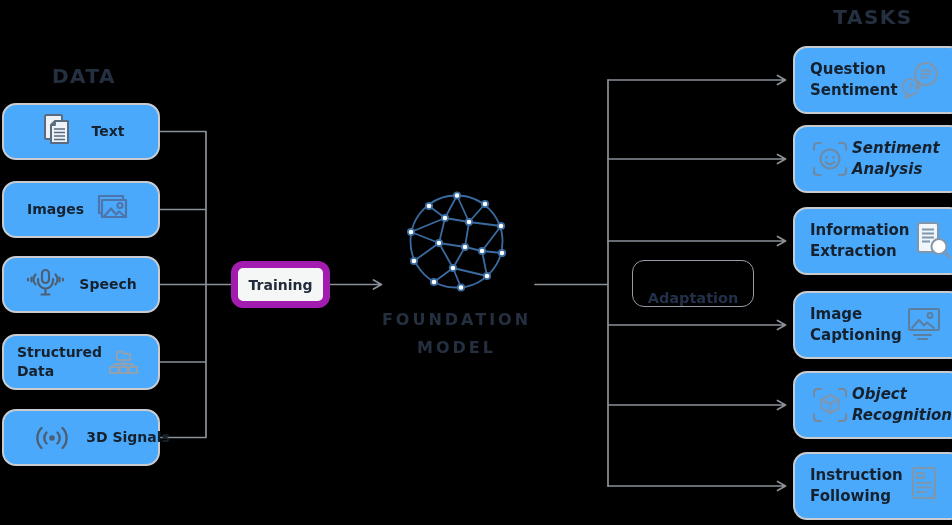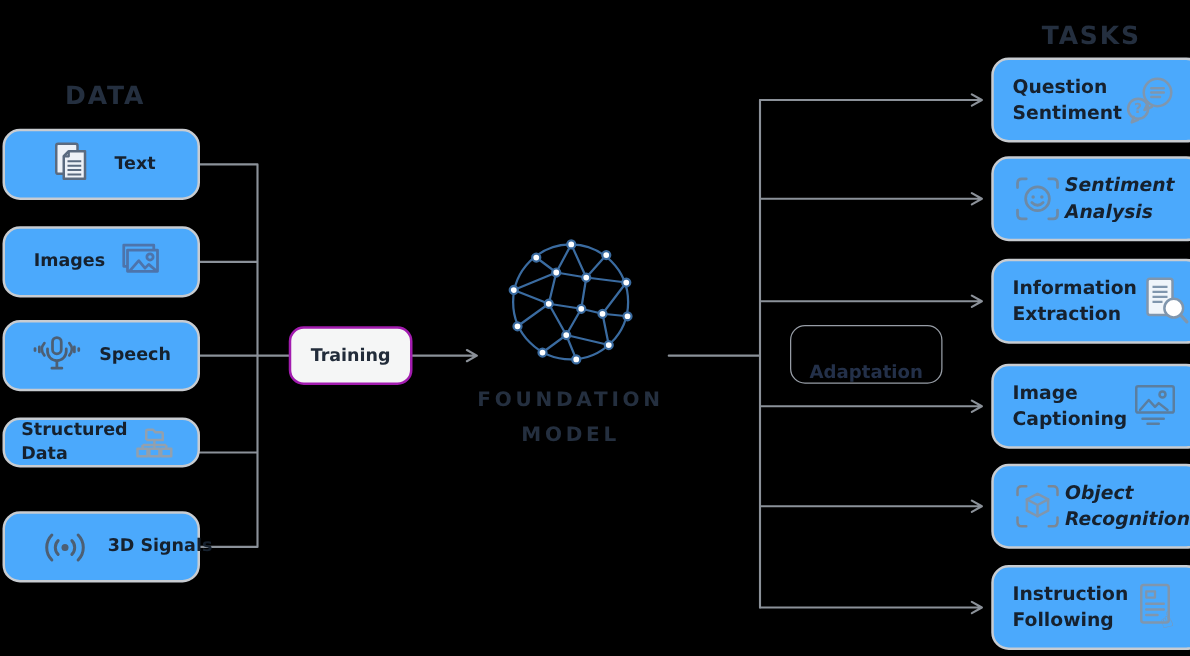--- a/index.html
+++ b/index.html
@@ -1,53 +1,53 @@
 <!DOCTYPE html>
 <html><head>
 <meta charset="utf-8">
 <style>
   html,body{margin:0;padding:0;background:#000;}
   body{width:952px;height:525px;position:relative;overflow:hidden;
        font-family:"DejaVu Sans","Liberation Sans",sans-serif;}
   .heading{position:absolute;font-weight:700;font-size:20px;letter-spacing:1.5px;color:#242f3f;}
   #hd-data{left:52px;top:64px;}
-  #hd-tasks{left:813px;top:16px;width:120px;text-align:center;}
+  #hd-tasks{left:813px;top:5px;width:120px;text-align:center;}
 
   
   #wires{position:absolute;left:0;top:0;width:952px;height:525px;}
 
   
   .bluebox{position:absolute;box-sizing:border-box;background:#4BA9FC;border:2px solid #c8ccd1;
            border-radius:14px;display:flex;align-items:center;color:#16212e;}
   .lbl{font-weight:700;}
   .icon{display:flex;align-items:center;justify-content:center;flex:0 0 auto;}
 
   
   .db{left:2px;width:158px;height:57px;font-size:14px;line-height:19px;}
   .db .lbl{white-space:nowrap;}
   .db.jc{justify-content:center;gap:14px;}
   .db.jsb{justify-content:space-between;}
   #db1{top:103px;}
   #db2{top:181px;padding:0 25px 0 23px;}
   #db3{top:256px;}
-  #db4{top:334px;height:40px;padding:0 14px 0 13px;}
+  #db4{top:334px;height:56px;padding:0 14px 0 13px;}
   #db4 .lbl{white-space:normal;max-width:95px;}
   #db5{top:409px;padding-left:40px;}
 
   
   .tk{left:793px;width:170px;height:68px;font-size:15px;line-height:21px;justify-content:space-between;}
   .tk.txt-left{padding:0 26px 0 15px;}
   .tk.txt-right{padding:0 24px 0 13px;}
   .tk .lbl{max-width:115px;}
   .tk.txt-right .lbl{text-align:left;font-style:italic;}
   #tk1{top:46px;}#tk2{top:125px;}#tk3{top:207px;}#tk4{top:291px;}#tk5{top:371px;}#tk6{top:452px;}
 
   
   #training{position:absolute;left:231px;top:261px;width:99px;height:47px;box-sizing:border-box;
-            background:#f5f6f6;border:2px solid #a21caf;border-radius:12px;
+            background:#f5f6f6;border:7px solid #a21caf;border-radius:12px;
             display:flex;align-items:center;justify-content:center;
             color:#222c3a;font-weight:700;font-size:14px;}
   #adaptation{position:absolute;left:632px;top:260px;width:122px;height:47px;box-sizing:border-box;
             background:transparent;border:1.5px solid #979da6;border-radius:12px;
             display:flex;align-items:flex-end;justify-content:center;
             color:#233049;font-weight:700;font-size:14.5px;}
 
   
   #network{position:absolute;left:406px;top:191px;width:101px;height:101px;}
   #fm-label{position:absolute;left:346px;top:306px;width:221px;text-align:center;

